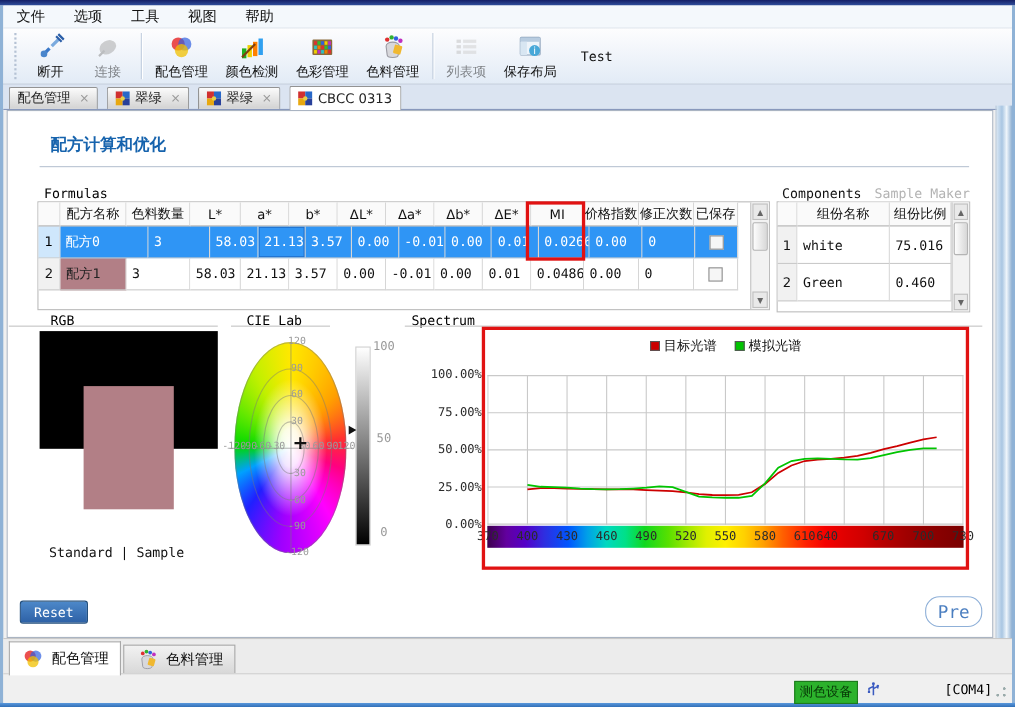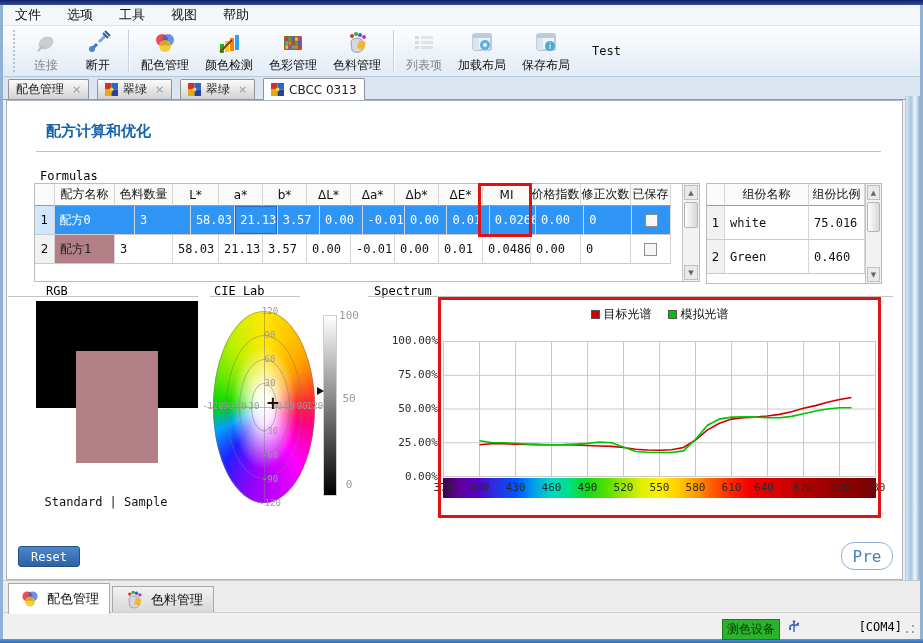--- a/index.html
+++ b/index.html
@@ -96,39 +96,39 @@
   <div id="menubar" class="abs">
       <span class="menu-item">文件</span>
       <span class="menu-item">选项</span>
       <span class="menu-item">工具</span>
       <span class="menu-item">视图</span>
       <span class="menu-item">帮助</span>
     </div>
 
   <div id="toolbar" class="abs">
       <div class="tb-grip"></div>
-      <div class="tb-item disabled">
-        <div class="ico">
-          <svg width="26" height="26" viewBox="0 0 26 26">
-            <ellipse cx="13" cy="13" rx="8" ry="6" fill="#9aa6b4" transform="rotate(-30 13 13)"></ellipse>
-            <path d="M5 21 L10 16" stroke="#7c8896" stroke-width="2"></path>
-          </svg>
-        </div>
-        <div class="lbl">连接</div>
-      </div>
       <div class="tb-item">
         <div class="ico">
           <svg width="26" height="26" viewBox="0 0 26 26">
             <path d="M6 20 L12 14" stroke="#3a78c8" stroke-width="3"></path>
             <path d="M14 12 L20 6" stroke="#7aaade" stroke-width="3"></path>
             <path d="M18 3 L23 8 M20 1 L25 6" stroke="#2a5ea8" stroke-width="2"></path>
             <circle cx="7" cy="19" r="3" fill="#4a86cc"></circle>
           </svg>
         </div>
         <div class="lbl">断开</div>
+      </div>
+      <div class="tb-item disabled">
+        <div class="ico">
+          <svg width="26" height="26" viewBox="0 0 26 26">
+            <ellipse cx="13" cy="13" rx="8" ry="6" fill="#9aa6b4" transform="rotate(-30 13 13)"></ellipse>
+            <path d="M5 21 L10 16" stroke="#7c8896" stroke-width="2"></path>
+          </svg>
+        </div>
+        <div class="lbl">连接</div>
       </div>
       <div class="tb-sep"></div>
       <div class="tb-item">
         <div class="ico">
           <svg width="26" height="26" viewBox="0 0 26 26">
             <circle cx="10" cy="10" r="6" fill="#e83030" fill-opacity="0.85"></circle>
             <circle cx="16" cy="10" r="6" fill="#3060e0" fill-opacity="0.7"></circle>
             <circle cx="13" cy="16" r="6" fill="#f0c000" fill-opacity="0.75"></circle>
           </svg>
         </div>
@@ -188,32 +188,20 @@
           <svg width="26" height="26" viewBox="0 0 26 26">
             <rect x="4" y="6" width="4" height="3" fill="#b8c0cc"></rect>
             <rect x="10" y="6" width="12" height="3" fill="#c8d0da"></rect>
             <rect x="4" y="11" width="4" height="3" fill="#b8c0cc"></rect>
             <rect x="10" y="11" width="12" height="3" fill="#c8d0da"></rect>
             <rect x="4" y="16" width="4" height="3" fill="#b8c0cc"></rect>
             <rect x="10" y="16" width="12" height="3" fill="#c8d0da"></rect>
           </svg>
         </div>
         <div class="lbl">列表项</div>
-      </div>
-      <div class="tb-item">
-        <div class="ico">
-          <svg width="26" height="26" viewBox="0 0 26 26">
-            <rect x="4" y="4" width="18" height="16" rx="1" fill="#eef4fa" stroke="#8aa0b8"></rect>
-            <rect x="4" y="4" width="18" height="4" fill="#b8cce0"></rect>
-            <rect x="4" y="8" width="6" height="12" fill="#d8e6f2"></rect>
-            <circle cx="16" cy="15" r="5" fill="#58b0e0"></circle>
-            <circle cx="16" cy="15" r="2" fill="#fff"></circle>
-          </svg>
-        </div>
-        <div class="lbl">加载布局</div>
       </div>
       <div class="tb-item">
         <div class="ico">
           <svg width="26" height="26" viewBox="0 0 26 26">
             <rect x="4" y="4" width="18" height="16" rx="1" fill="#eef4fa" stroke="#8aa0b8"></rect>
             <rect x="4" y="4" width="18" height="4" fill="#b8cce0"></rect>
             <rect x="4" y="8" width="6" height="12" fill="#d8e6f2"></rect>
             <circle cx="17" cy="16" r="5" fill="#48a8d8"></circle>
             <text x="17" y="19" text-anchor="middle" font-size="9" fill="#fff">i</text>
           </svg>
@@ -325,20 +313,24 @@
         </div>
       </div>
       <div class="vsb" style="position: absolute; right: 0px; top: 0px; width: 17px; height: 97px;">
         <div class="btn" style="top: 1px;">▲</div>
         <div class="btn" style="bottom: 1px;">▼</div>
         <div class="thumb" style="top: 18px; height: 26px;"></div>
       </div>
       <div class="redbox" style="left: 443px; top: -1px; width: 54px; height: 54px;"></div>
     </div>
 
+  <div class="abs" style="left:708px; top:169px; background:#fff; padding:0 3px; z-index:2;">
+    <span class="mono" style="font-size:12px;">Components</span>
+    <span class="mono dim" style="font-size:12px; color:#b3b3b3; margin-left:8px;">Sample Maker</span>
+  </div>
   <div class="abs gbox" id="components-box" style="left:706px; top:183px; width:176px; height:101px;">
       <div style="position: relative; width: 158px; height: 99px; float: left;">
         <div class="grid-row ghead">
           <div class="gcell rownum" style="width: 18px; height: 22px;"></div>
           <div class="gcell" style="width: 84px; height: 22px;">组份名称</div>
           <div class="gcell" style="width: 56px; height: 22px;">组份比例</div>
         </div>
         <div class="grid-row">
           <div class="gcell rownum" style="width: 18px; height: 34px;">1</div>
           <div class="gcell" style="width: 84px; height: 34px;">white</div>
@@ -356,21 +348,21 @@
         <div class="thumb" style="top: 18px; height: 30px;"></div>
       </div>
     </div>
 
   <div class="abs glabel" style="left:42px; top:284px;">RGB</div>
   <div id="rgb-top-border" class="abs"></div>
   <div class="abs" id="rgb-standard" style="left: 36px; top: 301px; width: 162px; height: 107px; background: rgb(0, 0, 0);"></div>
   <div class="abs" id="rgb-sample" style="left: 76px; top: 351px; width: 82px; height: 112px; background: rgb(178, 127, 134);"></div>
   <div class="abs mono" style="left:36px; top:495px; width:140px; text-align:center; font-size:12px;">Standard | Sample</div>
 
-  <div class="abs glabel" style="left:210px; top:284px;">CIE Lab</div>
+  <div class="abs glabel" style="left:220px; top:284px;">CIE Lab</div>
   <div class="abs" style="left:210px; top:296px; width:90px; height:1px; background:#c4c4c4;"></div>
   <div id="cielab-area" class="abs" style="left:205px; top:300px; width:165px; height:215px;">
       <div class="lab-ellipse" style="left: 8px; top: 11px; width: 102px; height: 192px; background: radial-gradient(closest-side, rgb(255, 255, 255) 0%, rgba(255, 255, 255, 0.9) 18%, rgba(255, 255, 255, 0) 65%), conic-gradient(rgb(255, 232, 0), rgb(255, 160, 0) 40deg, rgb(255, 48, 48) 80deg, rgb(255, 0, 128) 112deg, rgb(255, 0, 255) 150deg, rgb(160, 0, 255) 185deg, rgb(32, 32, 255) 215deg, rgb(0, 160, 255) 243deg, rgb(0, 216, 0) 272deg, rgb(96, 232, 0) 305deg, rgb(192, 240, 0) 335deg, rgb(255, 232, 0) 360deg);"></div>
       <div class="lab-ellipse lab-grid" style="left: 46.25px; top: 83px; width: 25.5px; height: 48px;"></div>
       <div class="lab-ellipse lab-grid" style="left: 33.5px; top: 59px; width: 51px; height: 96px;"></div>
       <div class="lab-ellipse lab-grid" style="left: 20.75px; top: 35px; width: 76.5px; height: 144px;"></div>
       <div class="lab-ellipse lab-grid" style="left: 8px; top: 11px; width: 102px; height: 192px;"></div>
       <div style="position: absolute; left: 59px; top: 11px; width: 1px; height: 192px; background: rgba(120, 120, 120, 0.5);"></div>
       <div style="position: absolute; left: 2px; top: 107px; width: 114px; height: 1px; background: rgba(120, 120, 120, 0.5);"></div>
       <span class="lab-tick" style="left: 65px; top: 11px;">120</span>
@@ -441,21 +433,21 @@
       <div id="spec-bar" style="position: absolute; left: 75px; top: 190px; width: 433px; height: 20px;">
         <span class="xlab" style="left: 0.5px;">370</span>
         <span class="xlab" style="left: 36.5px;">400</span>
         <span class="xlab" style="left: 72.5px;">430</span>
         <span class="xlab" style="left: 108.5px;">460</span>
         <span class="xlab" style="left: 144.5px;">490</span>
         <span class="xlab" style="left: 180.5px;">520</span>
         <span class="xlab" style="left: 216.5px;">550</span>
         <span class="xlab" style="left: 252.5px;">580</span>
         <span class="xlab" style="left: 288.5px;">610</span>
-        <span class="xlab" style="left: 321px;">640</span>
+        <span class="xlab" style="left: 309px;">640</span>
         <span class="xlab" style="left: 360px;">670</span>
         <span class="xlab" style="left: 396.5px;">700</span>
         <span class="xlab" style="left: 432.5px;">730</span>
       </div>
     </div>
   <div class="abs redbox" style="left:438px; top:297px; width:443px; height:221px;"></div>
 
   <div id="reset-btn" class="abs">Reset</div>
   <div id="pre-btn" class="abs">Pre</div>
 

